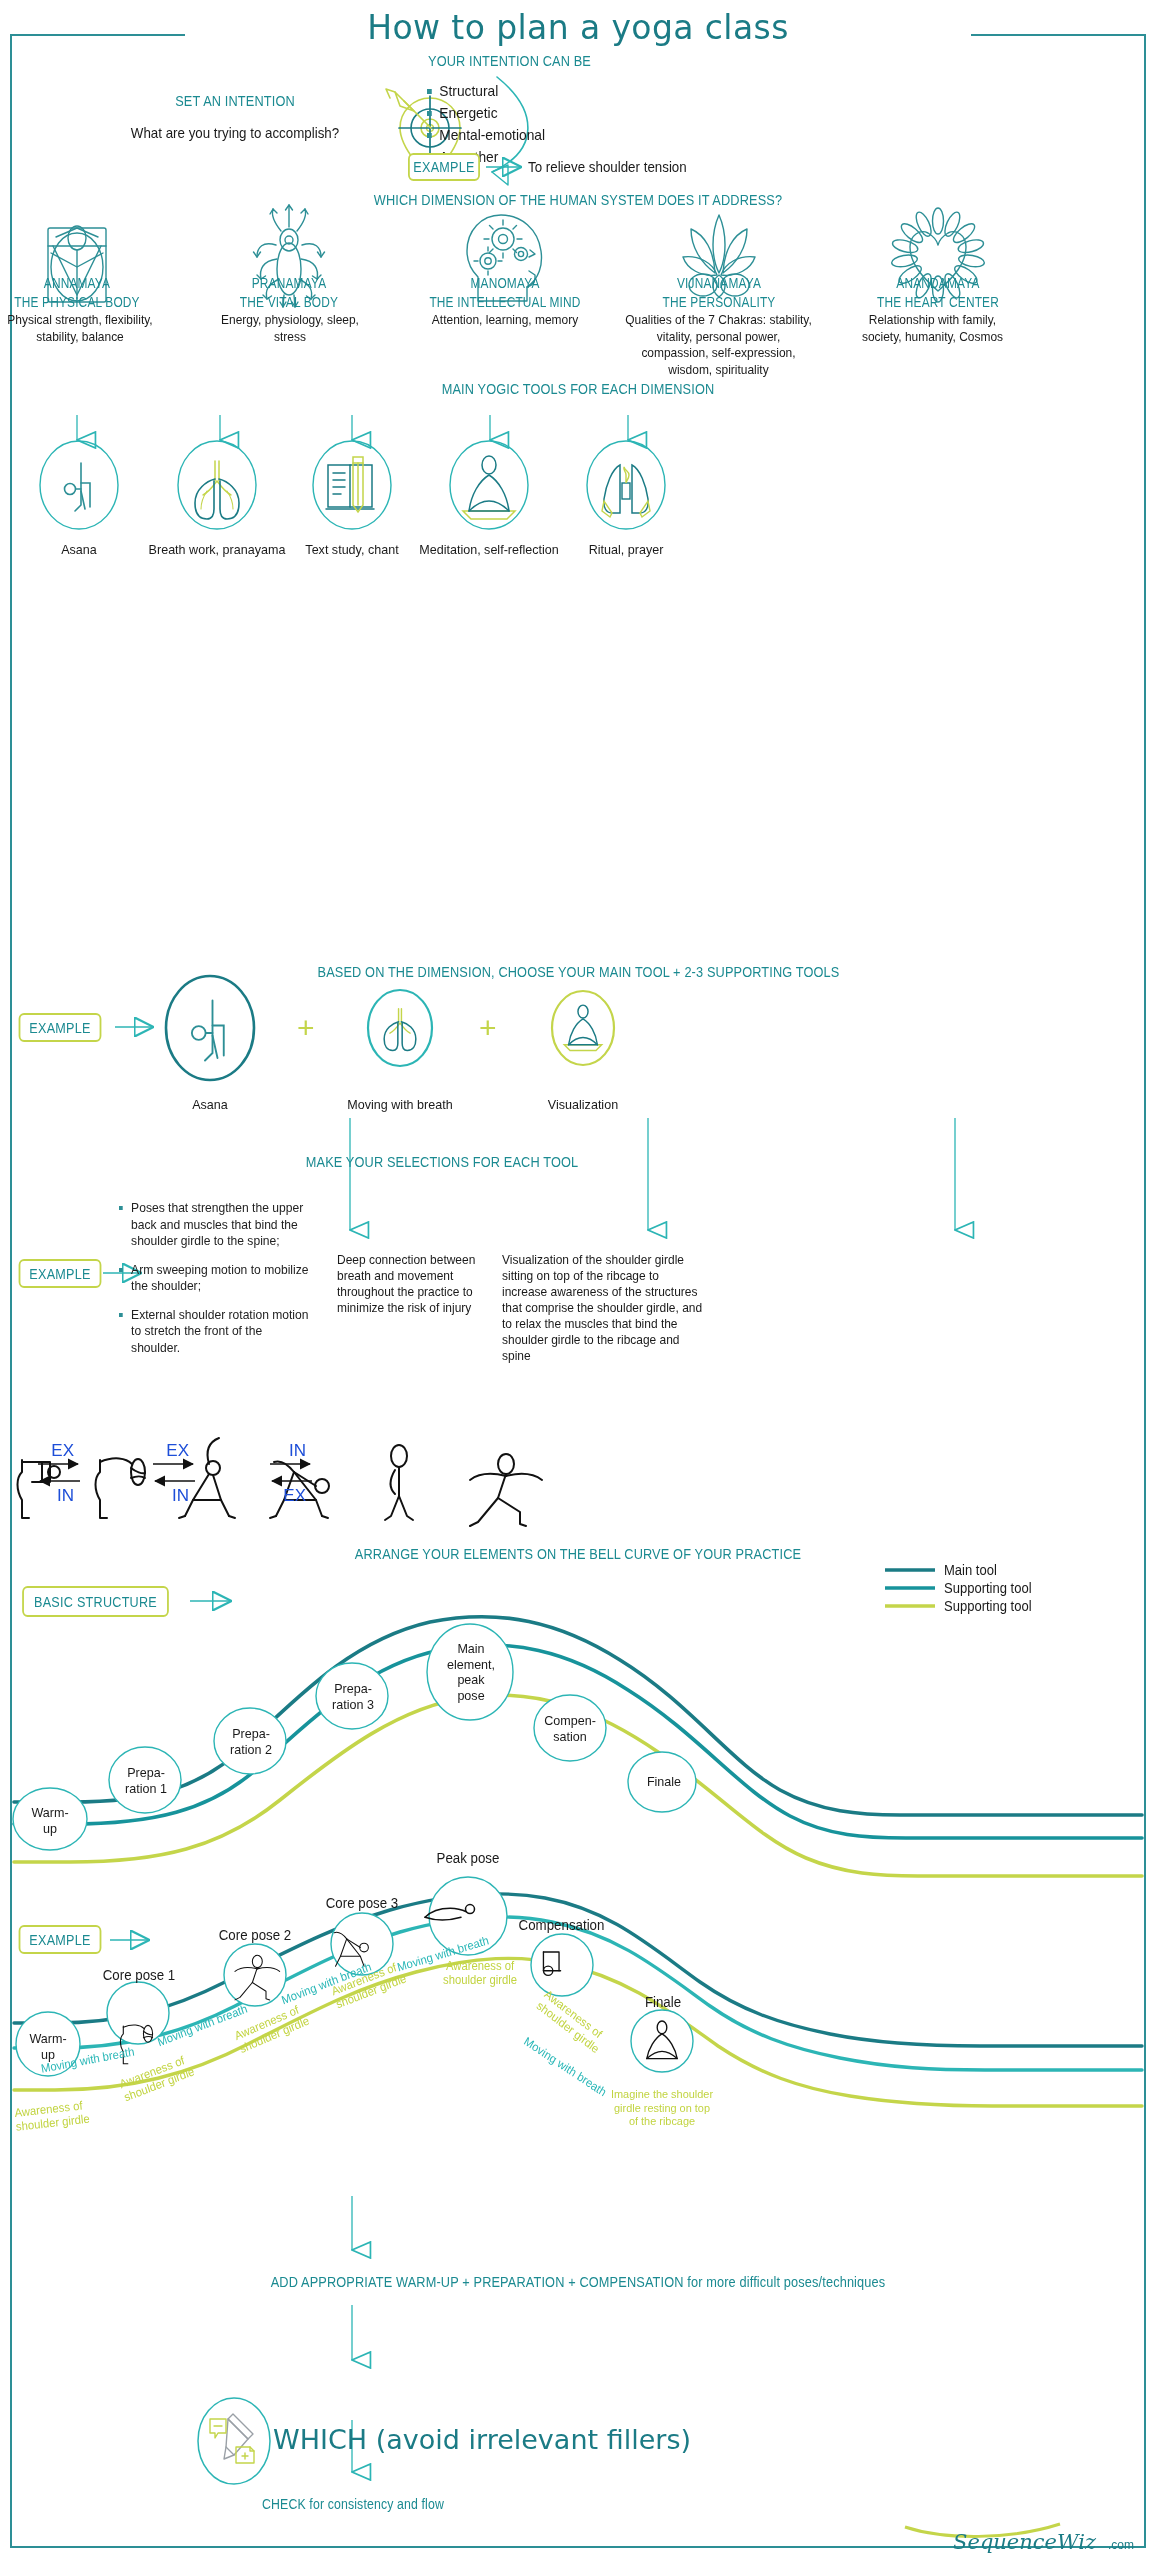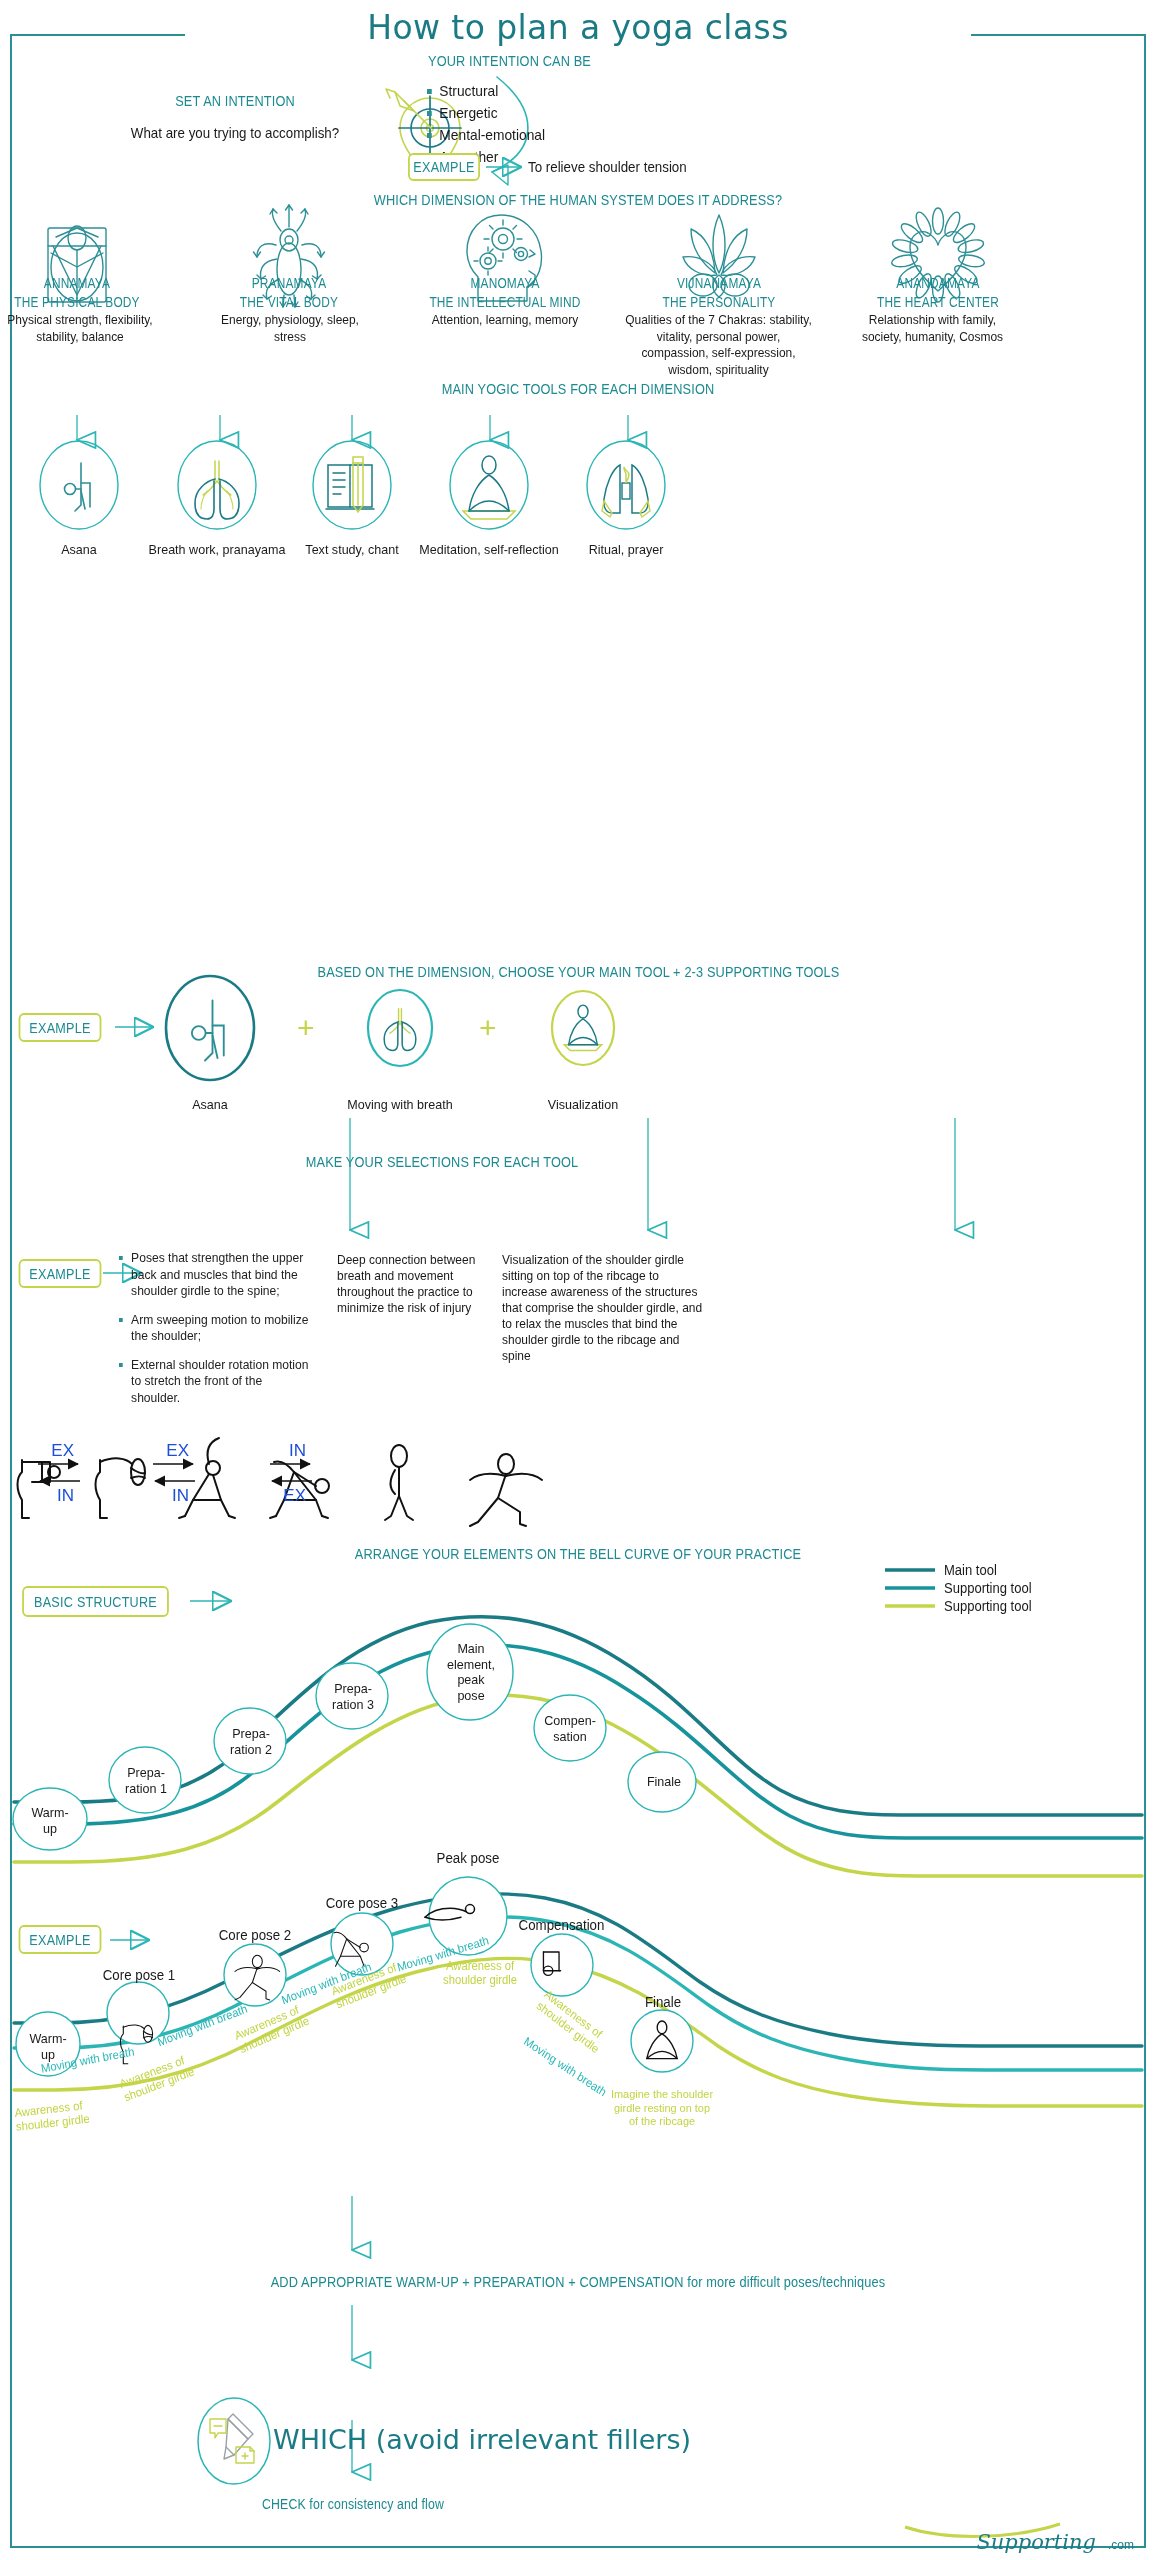--- a/index.html
+++ b/index.html
@@ -611,21 +611,21 @@
   <div class="plus" style="left:479px; top:1011px;">+</div>
 
   <div class="tool-label" style="left:130px; top:1096px; width:160px;">Asana</div>
   <div class="tool-label" style="left:320px; top:1096px; width:160px;">Moving with breath</div>
   <div class="tool-label" style="left:503px; top:1096px; width:160px;">Visualization</div>
 
   <div class="section-head" style="left:222px; top:1154px; width:440px;">MAKE YOUR SELECTIONS FOR EACH TOOL</div>
 
   <div class="example-box" style="left:14px; top:1259px; width:92px; height:29px;">EXAMPLE</div>
 
-  <ul class="bullet-list" style="left:119px; top:1250px; width:210px;">
+  <ul class="bullet-list" style="left:119px; top:1200px; width:210px;">
     <li>Poses that strengthen the upper back and muscles that bind the shoulder girdle to the spine;</li>
     <li>Arm sweeping motion to mobilize the shoulder;</li>
     <li>External shoulder rotation motion to stretch the front of the shoulder.</li>
   </ul>
 
   <div class="body-txt" style="left:337px; top:1252px; width:155px;">Deep connection between breath and movement throughout the practice to minimize the risk of injury</div>
   <div class="body-txt" style="left:502px; top:1252px; width:222px;">Visualization of the shoulder girdle sitting on top of the ribcage to increase awareness of the structures that comprise the shoulder girdle, and to relax the muscles that bind the shoulder girdle to the ribcage and spine</div>
 
   <div class="breath-lbl" style="left:44px; top:1441px; width:30px;">EX</div>
   <div class="breath-lbl" style="left:44px; top:1486px; width:30px;">IN</div>
@@ -686,16 +686,16 @@
 
   <div class="section-head" style="left:78px; top:2274px; width:1000px;">
     <span class="teal-label">ADD APPROPRIATE WARM-UP + PREPARATION + COMPENSATION</span><span class="teal-label"> for more difficult poses/techniques</span>
   </div>
 
   <div class="edit-title" style="left:273px; top:2424px;">WHICH (avoid irrelevant fillers)</div>
 
   <div class="section-head" style="left:178px; top:2496px; width:350px; font-size:14px;">CHECK for consistency and flow</div>
 
   <div class="footer-brand">
-    <span>Supporting</span><span class="dotcom">.com</span>
+    <span>SequenceWiz</span><span class="dotcom">.com</span>
   </div>
 
 </div>
 
 </body></html>

